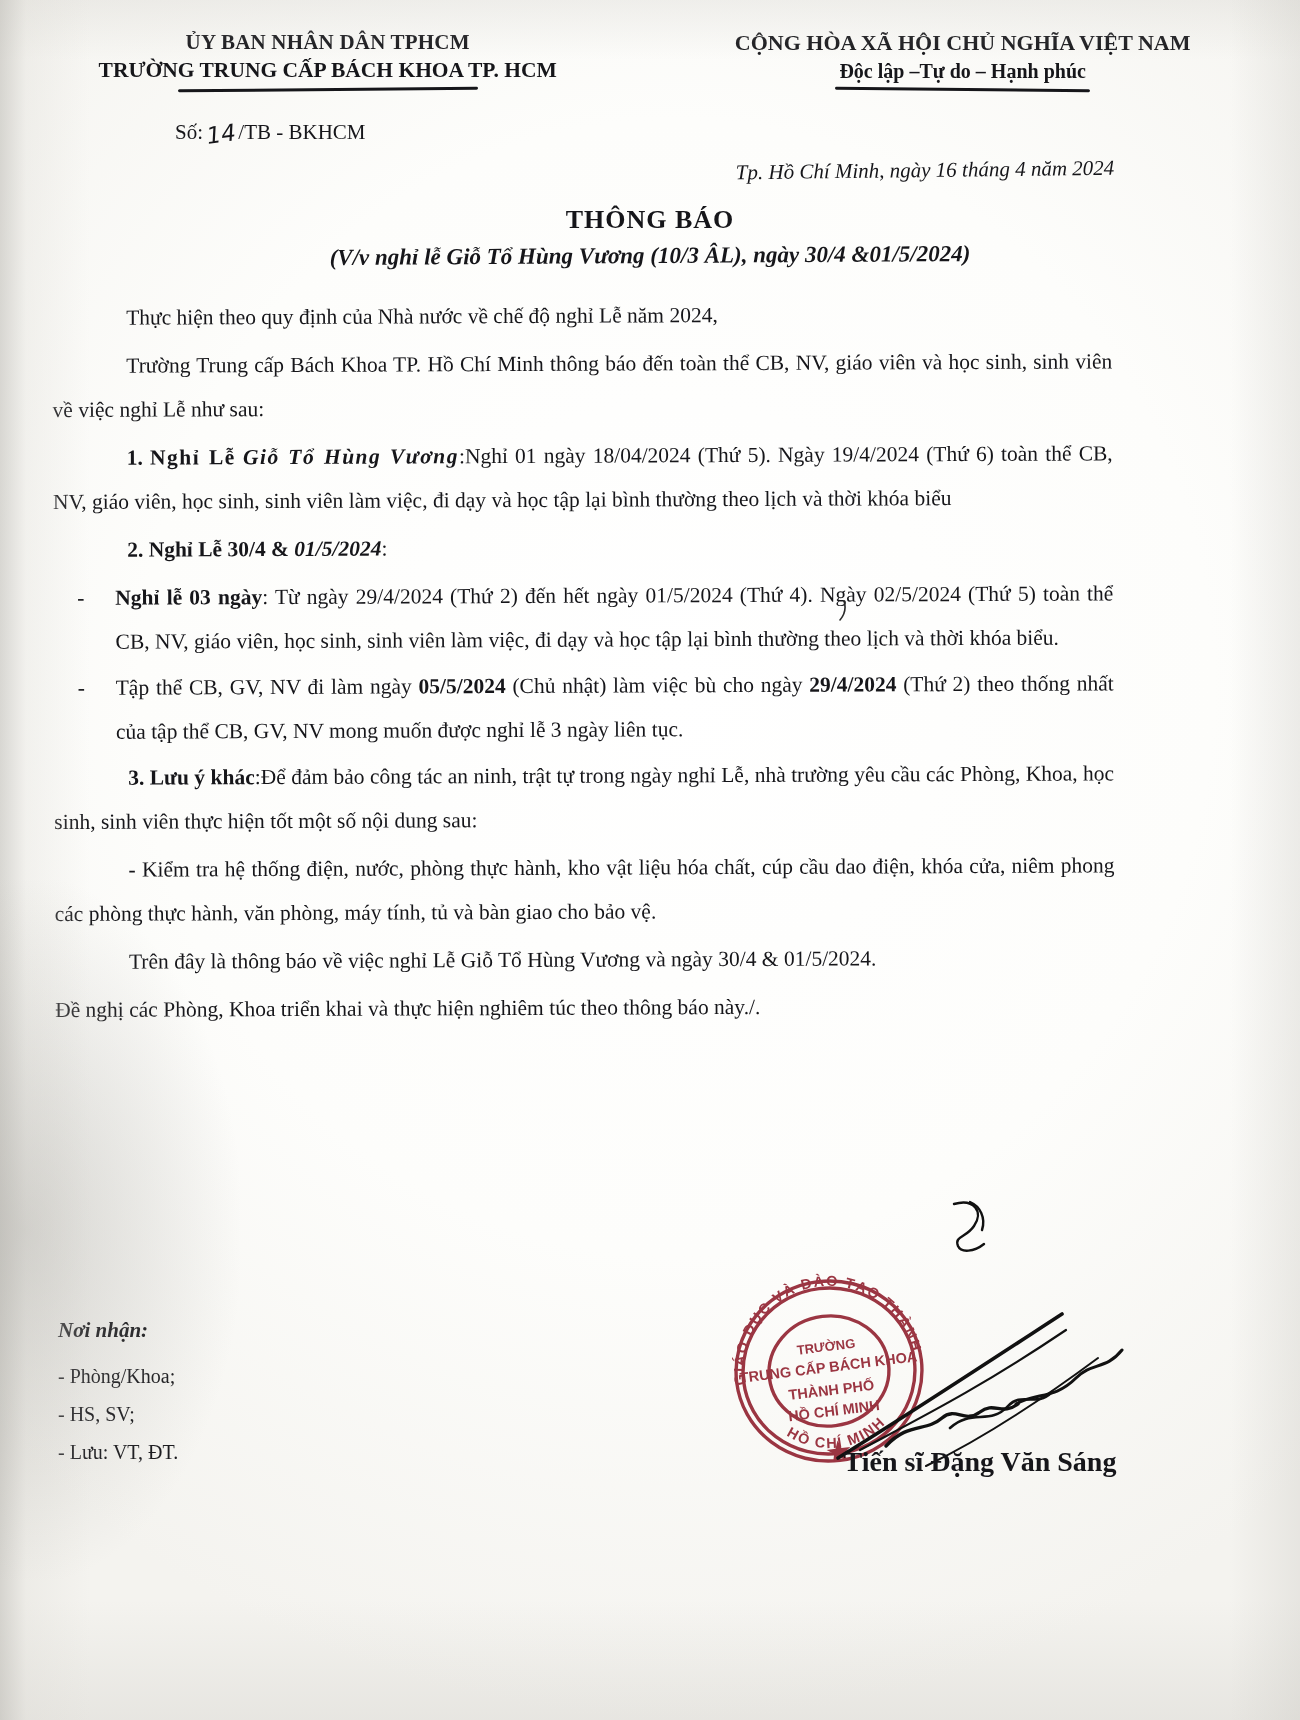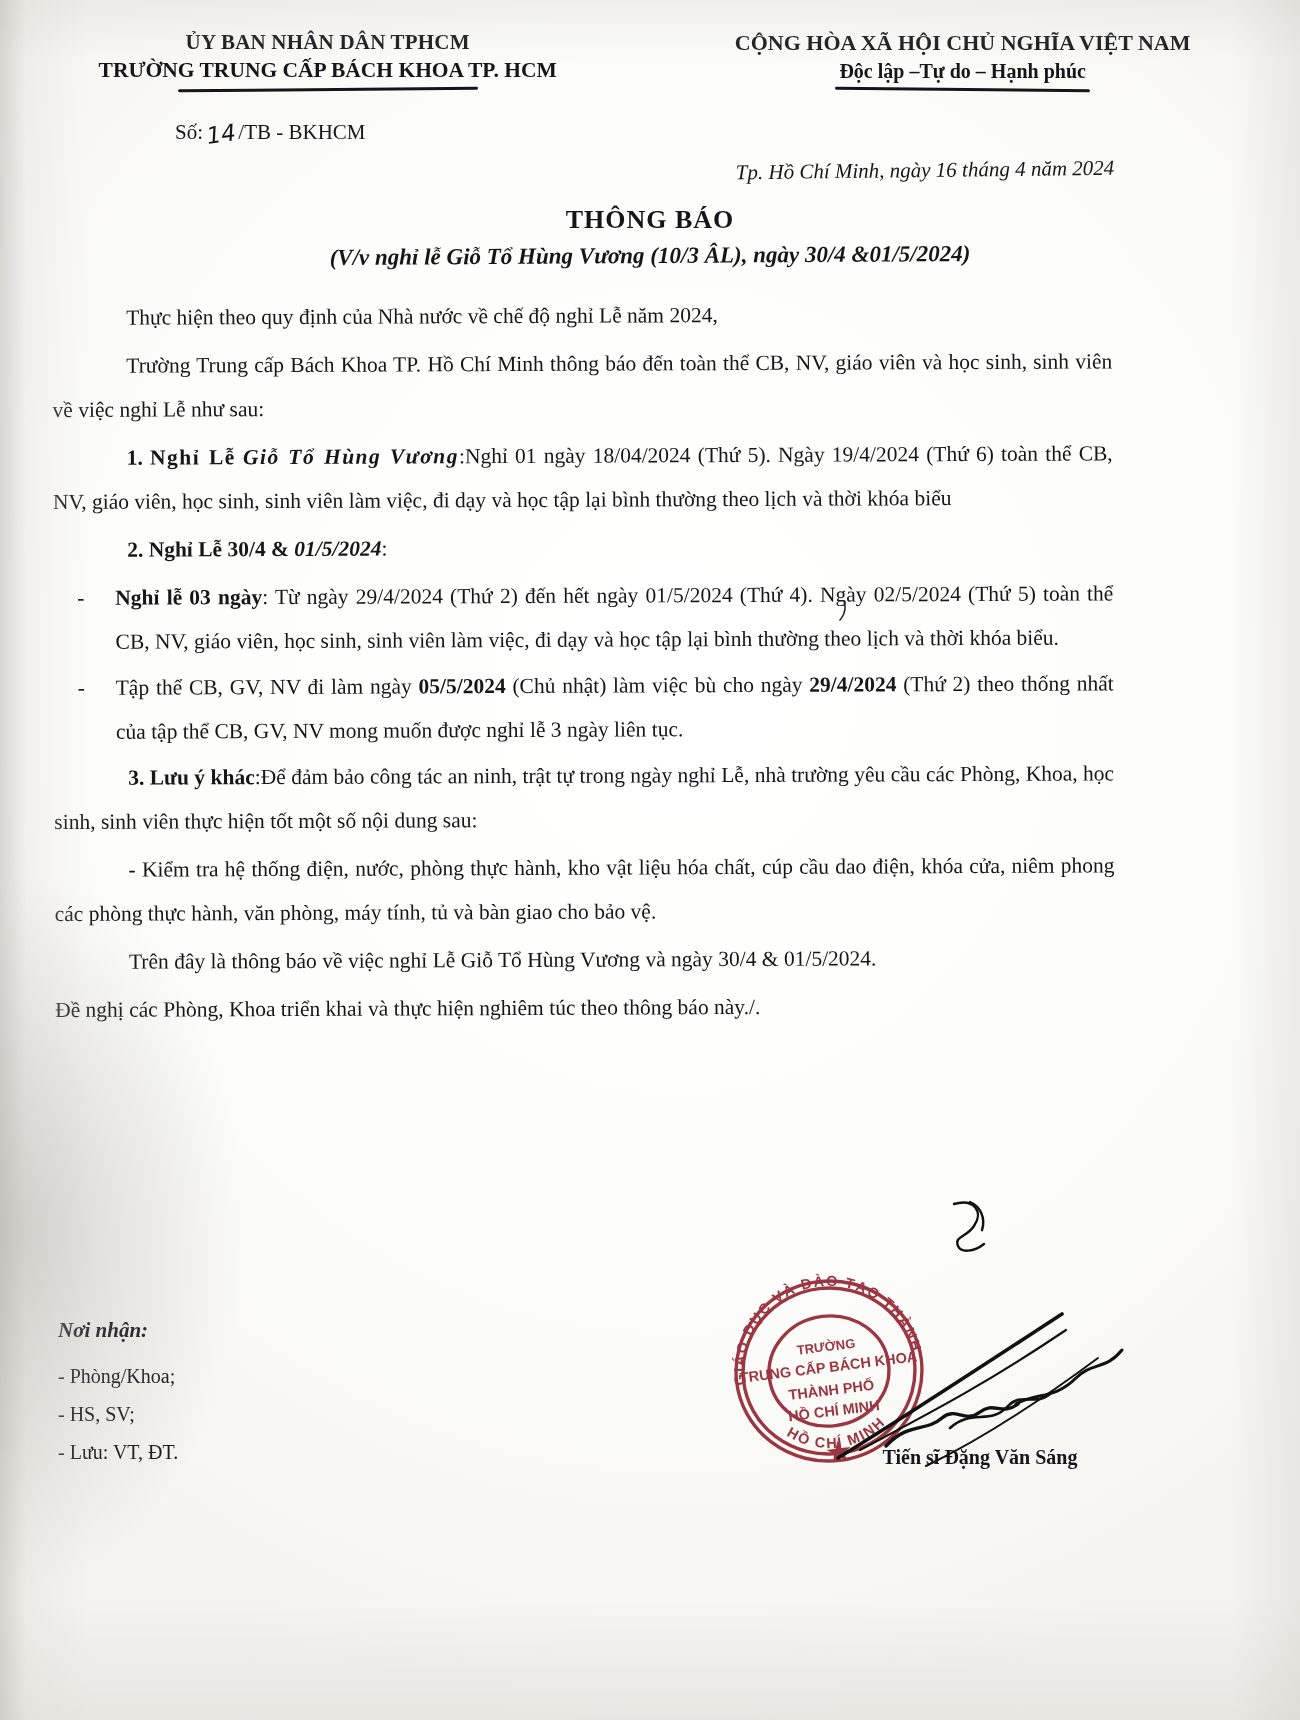--- a/index.html
+++ b/index.html
@@ -97,21 +97,21 @@
   .recipients{position:absolute;top:1318px;left:58px;width:330px;}
   .recip-title{font-size:21px;font-style:italic;font-weight:bold;margin-bottom:14px;}
   .recip-item{font-size:20px;line-height:38px;}
 
   .signblock{position:absolute;top:1270px;left:700px;width:560px;text-align:center;}
   .sign-role{
     font-size:24px;font-weight:bold;letter-spacing:1px;
     position:relative;z-index:4;
   }
   .sign-name{
-    font-size:20px;font-weight:bold;margin-top:176px;position:relative;z-index:4;
+    font-size:28px;font-weight:bold;margin-top:176px;position:relative;z-index:4;
   }
 
   
   .seal{
     position:absolute;left:716px;top:1258px;width:226px;height:226px;
     transform:rotate(-7deg);
     z-index:2;opacity:.88;
   }
   .seal svg{display:block;}
 

